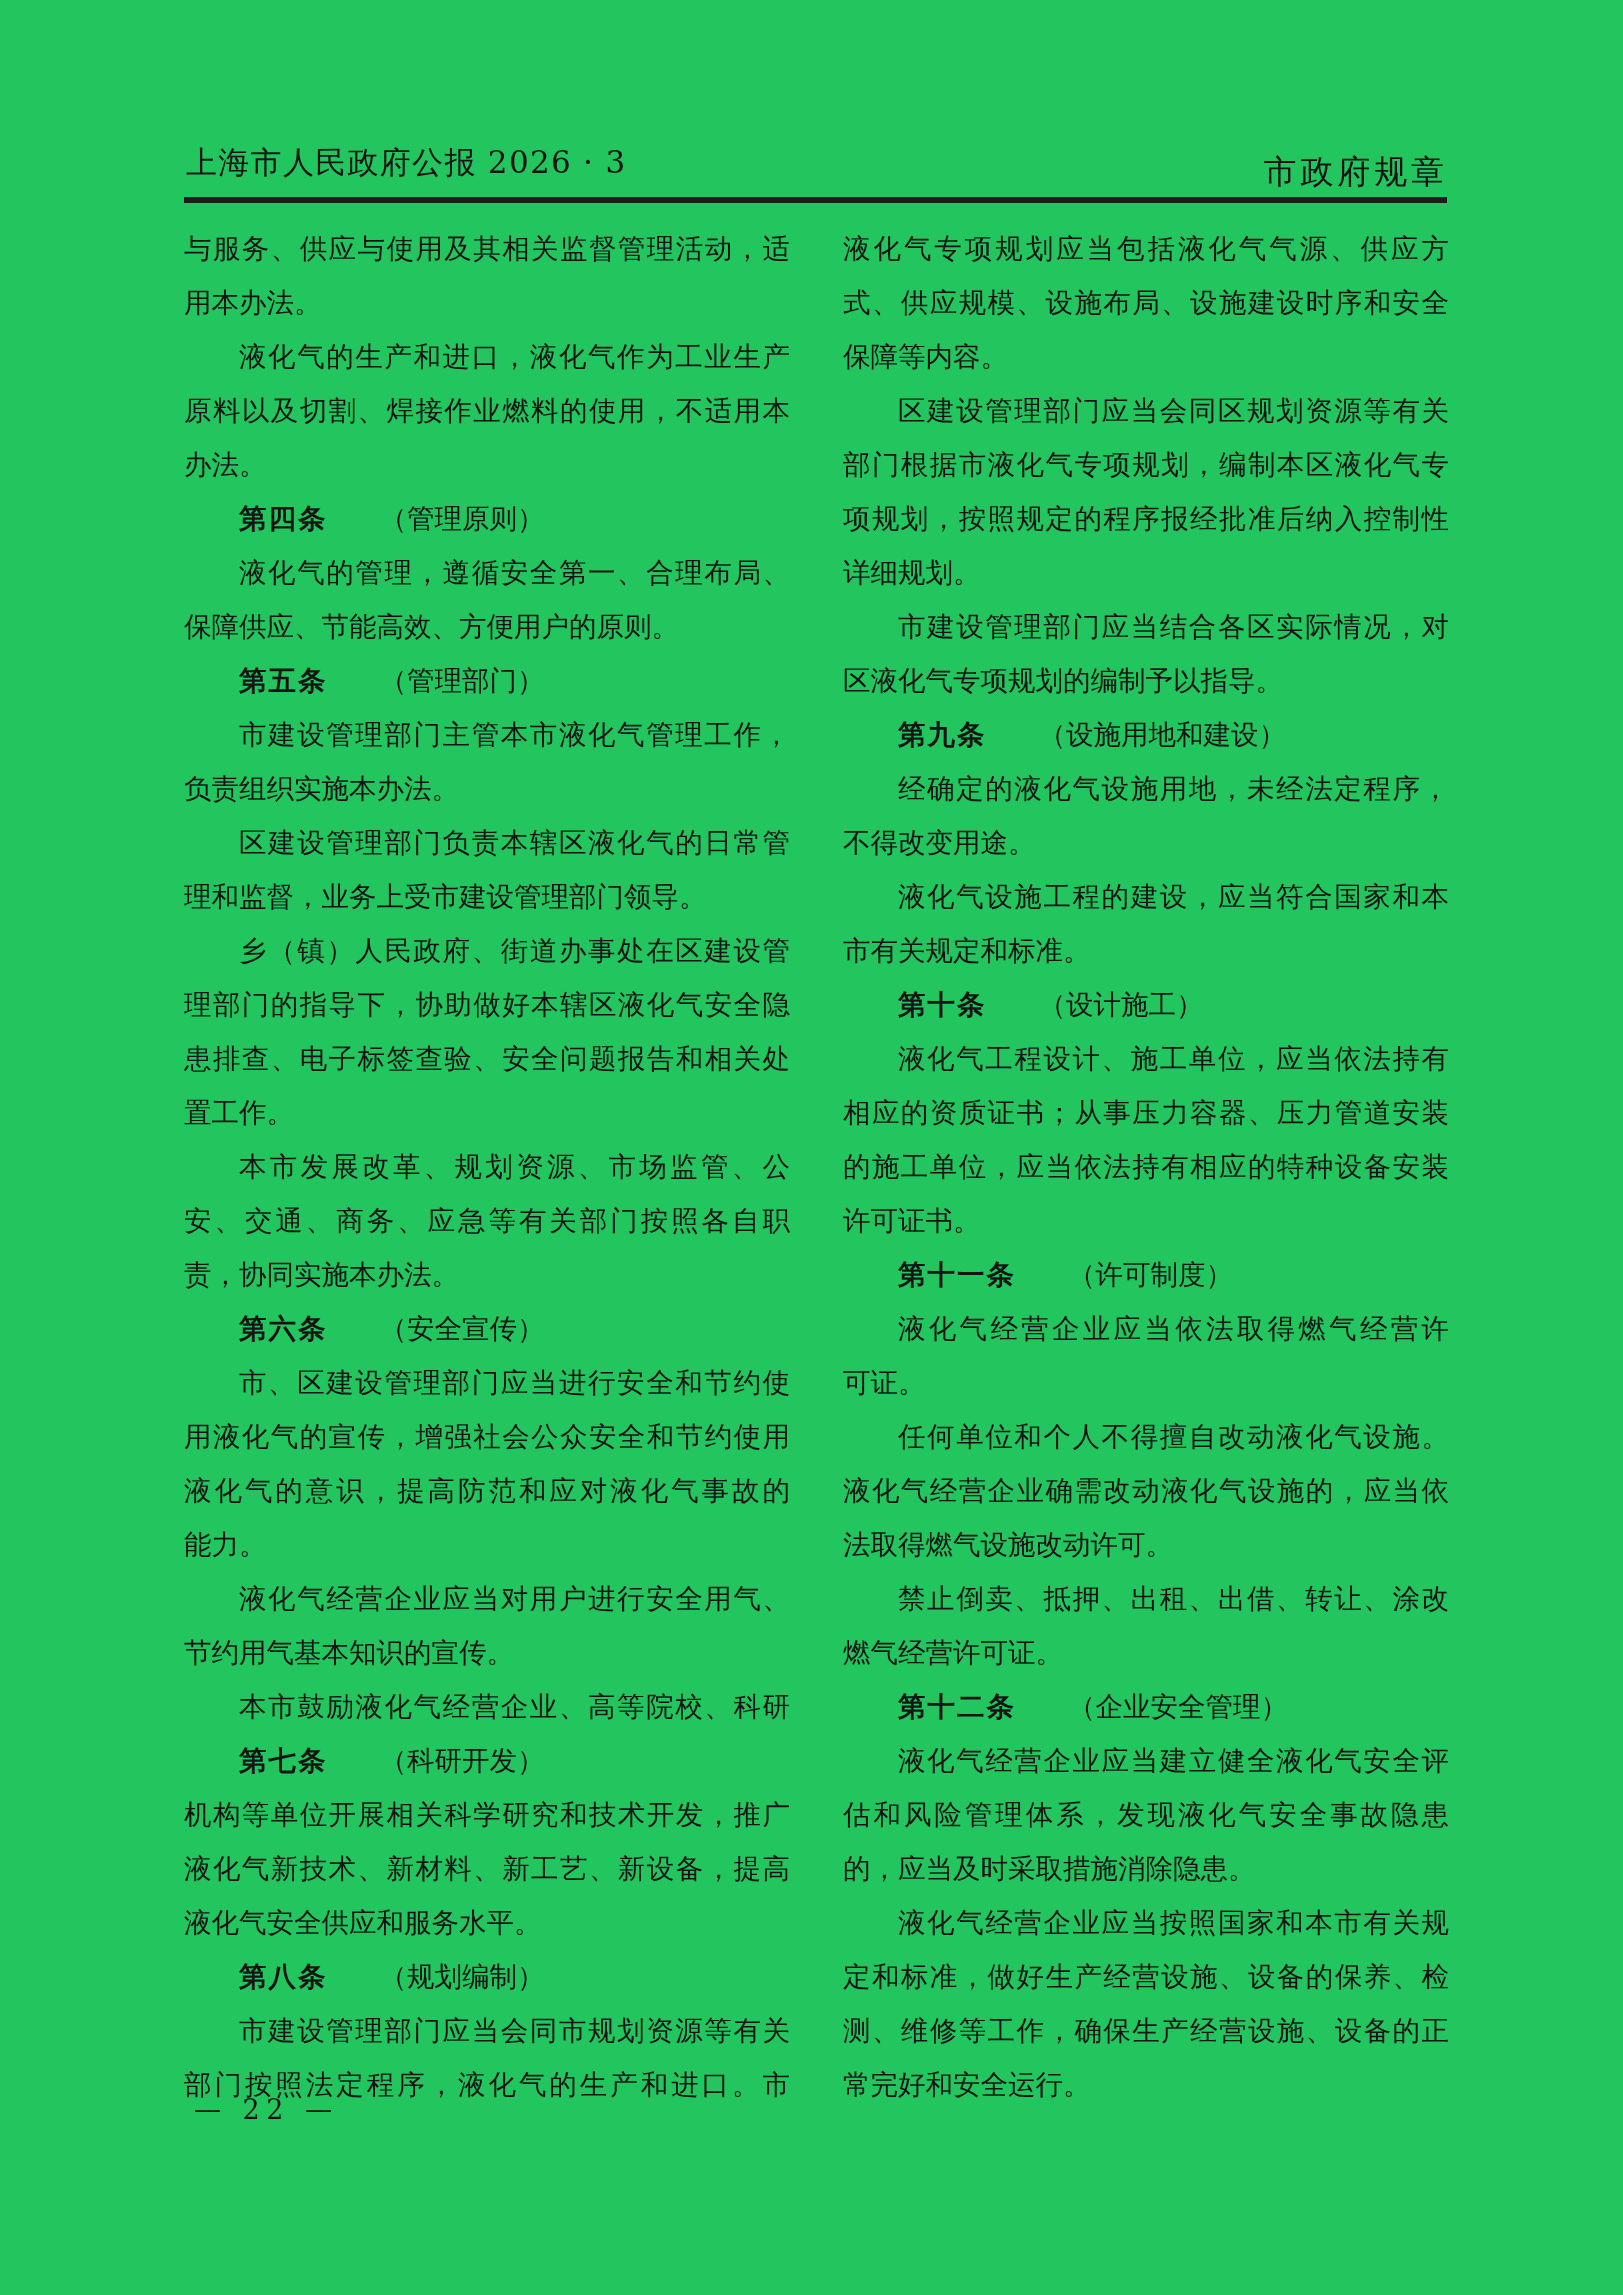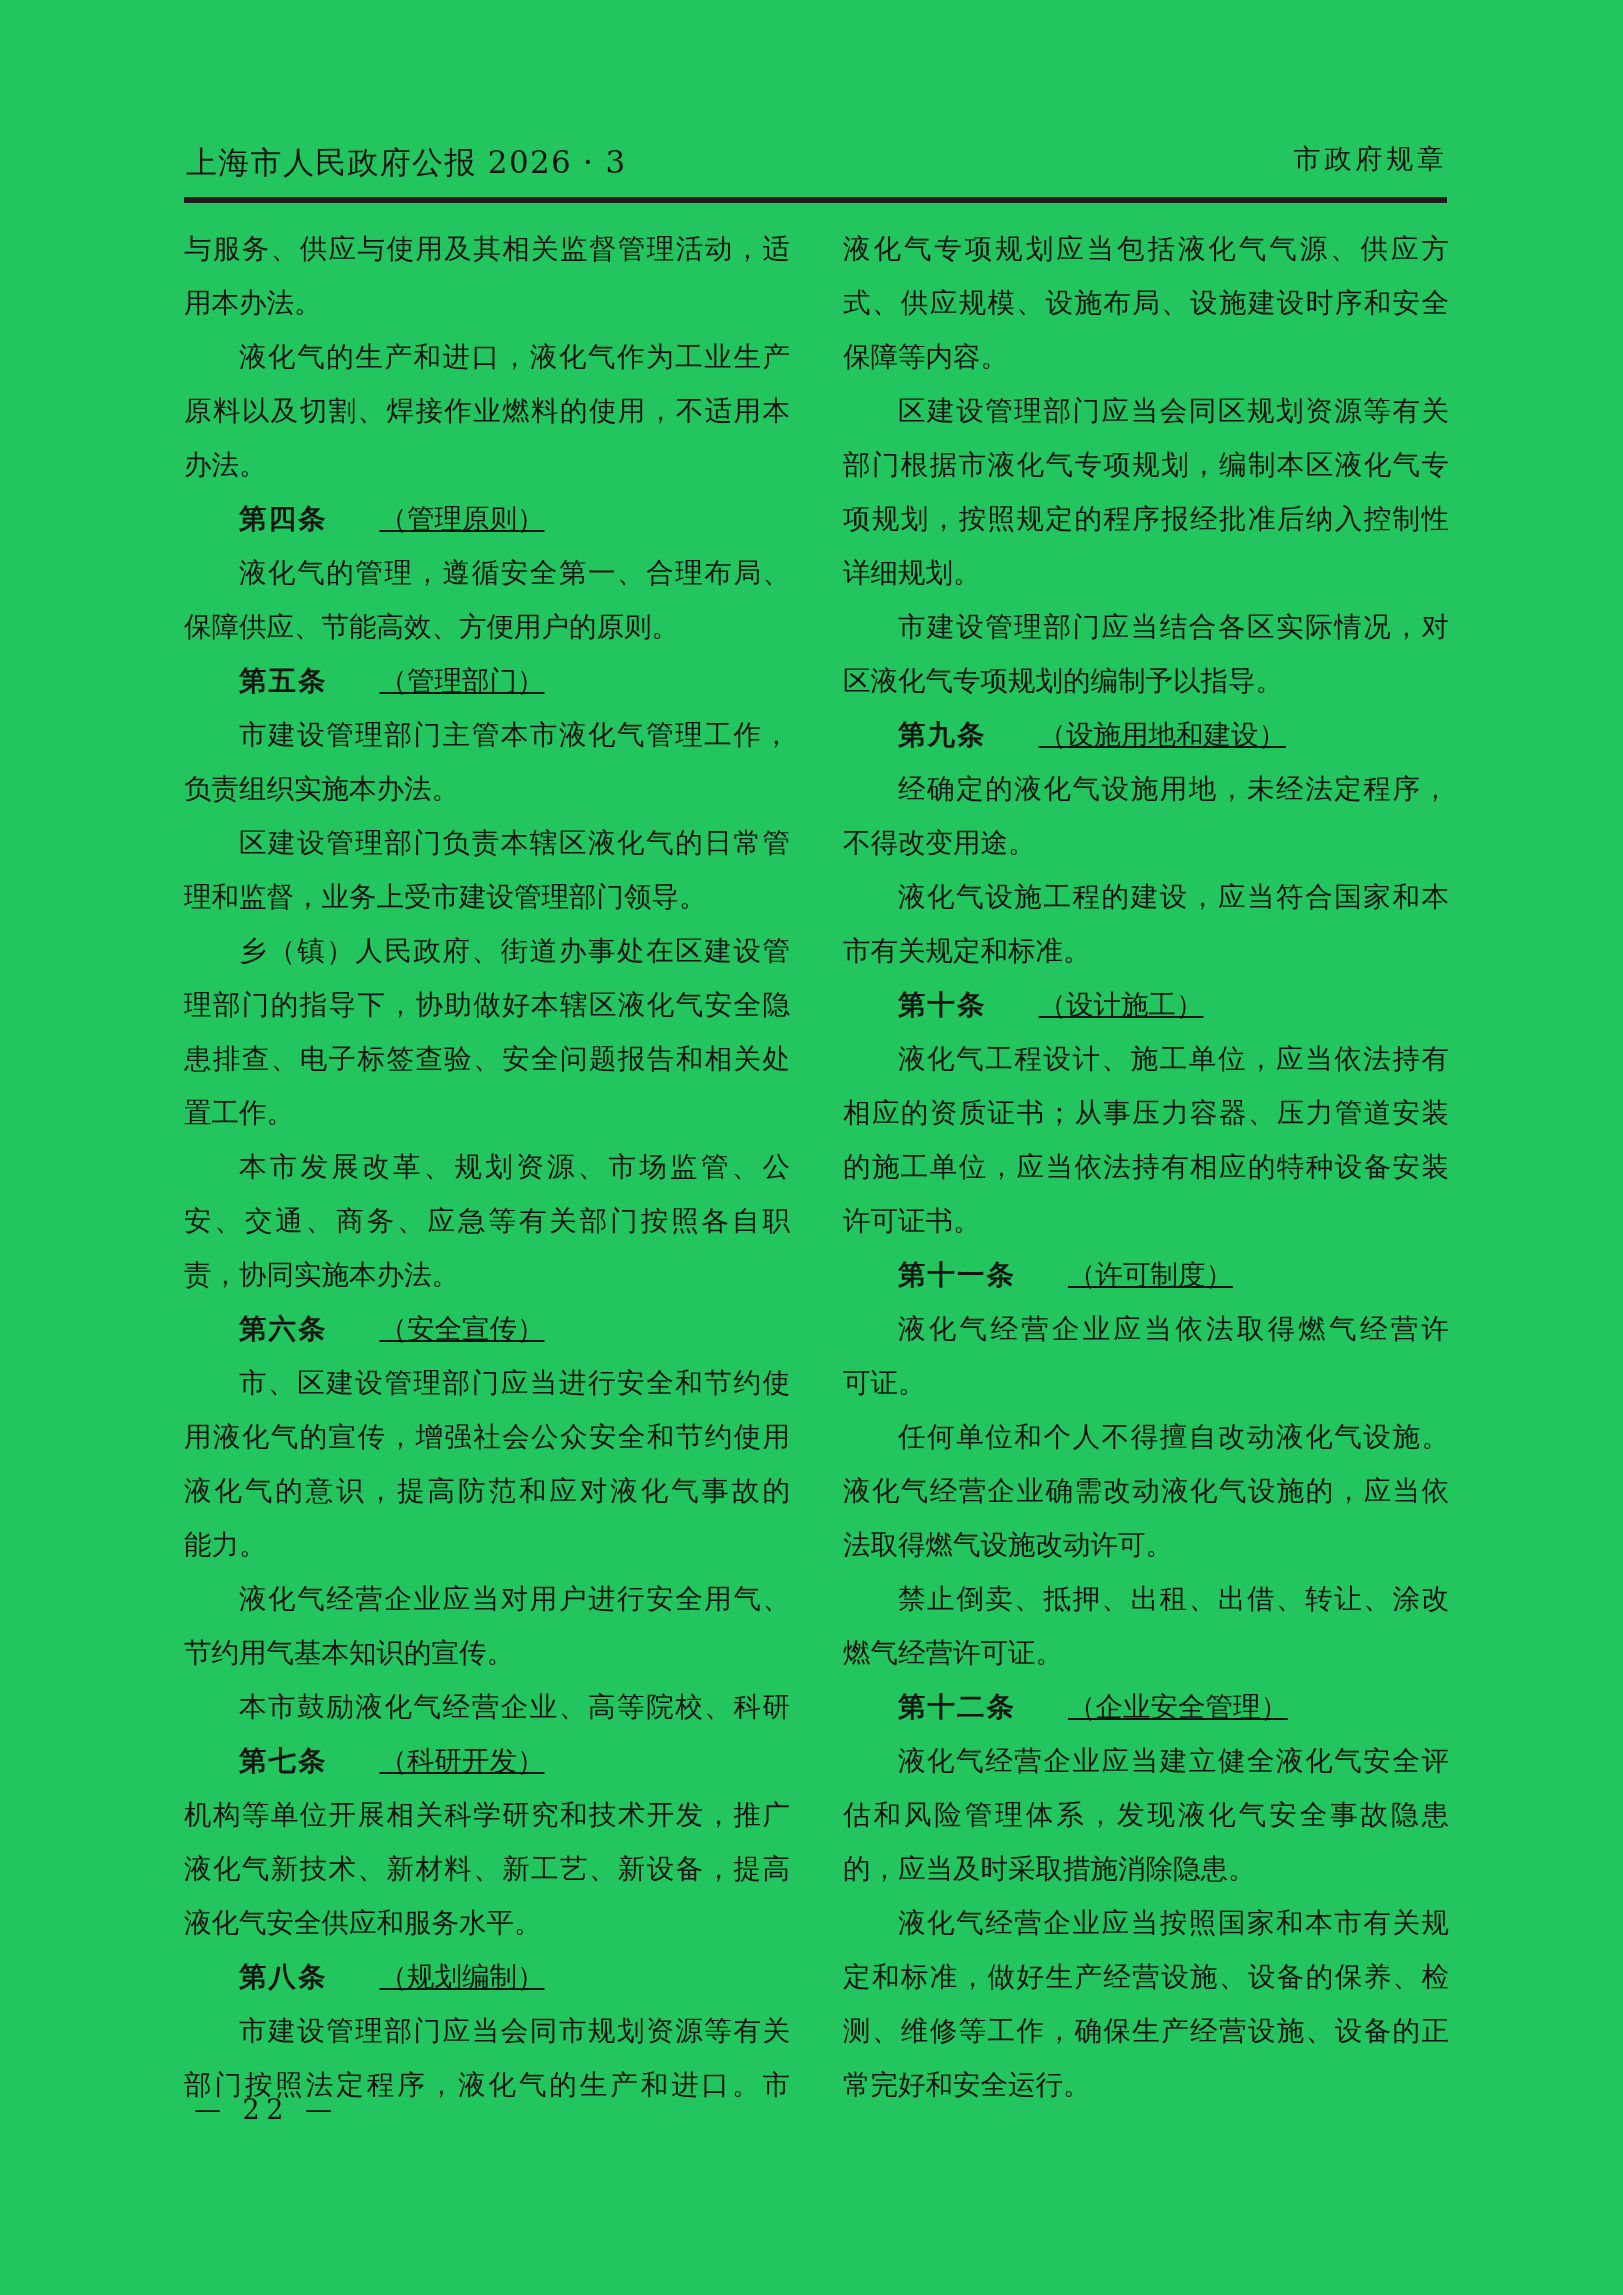--- a/index.html
+++ b/index.html
@@ -21,22 +21,22 @@
     left: 186px;
     top: 143px;
     font-size: 31px;
     line-height: 38px;
     white-space: nowrap;
     letter-spacing: 1.3px;
   }
   .header-right {
     position: absolute;
     right: 175px;
-    top: 140px;
-    font-size: 27px;
+    top: 153px;
+    font-size: 33px;
     line-height: 38px;
     white-space: nowrap;
     letter-spacing: 3.9px;
   }
   .header-rule {
     position: absolute;
     left: 184px;
     top: 197px;
     width: 1263px;
     height: 5.9px;
@@ -67,21 +67,20 @@
     padding-left: 55px;
   }
   .art-num {
     font-family: "DejaVu Sans", "Liberation Sans", sans-serif;
     font-weight: 700;
     margin-right: 52px;
     letter-spacing: 2px;
   }
   .art-title {
     font-weight: 400;
-    text-decoration: underline;
   }
   .footer {
     position: absolute;
     left: 194px;
     top: 2084px;
     font-size: 27px;
     line-height: 52px;
     letter-spacing: 6.5px;
     white-space: nowrap;
   }

